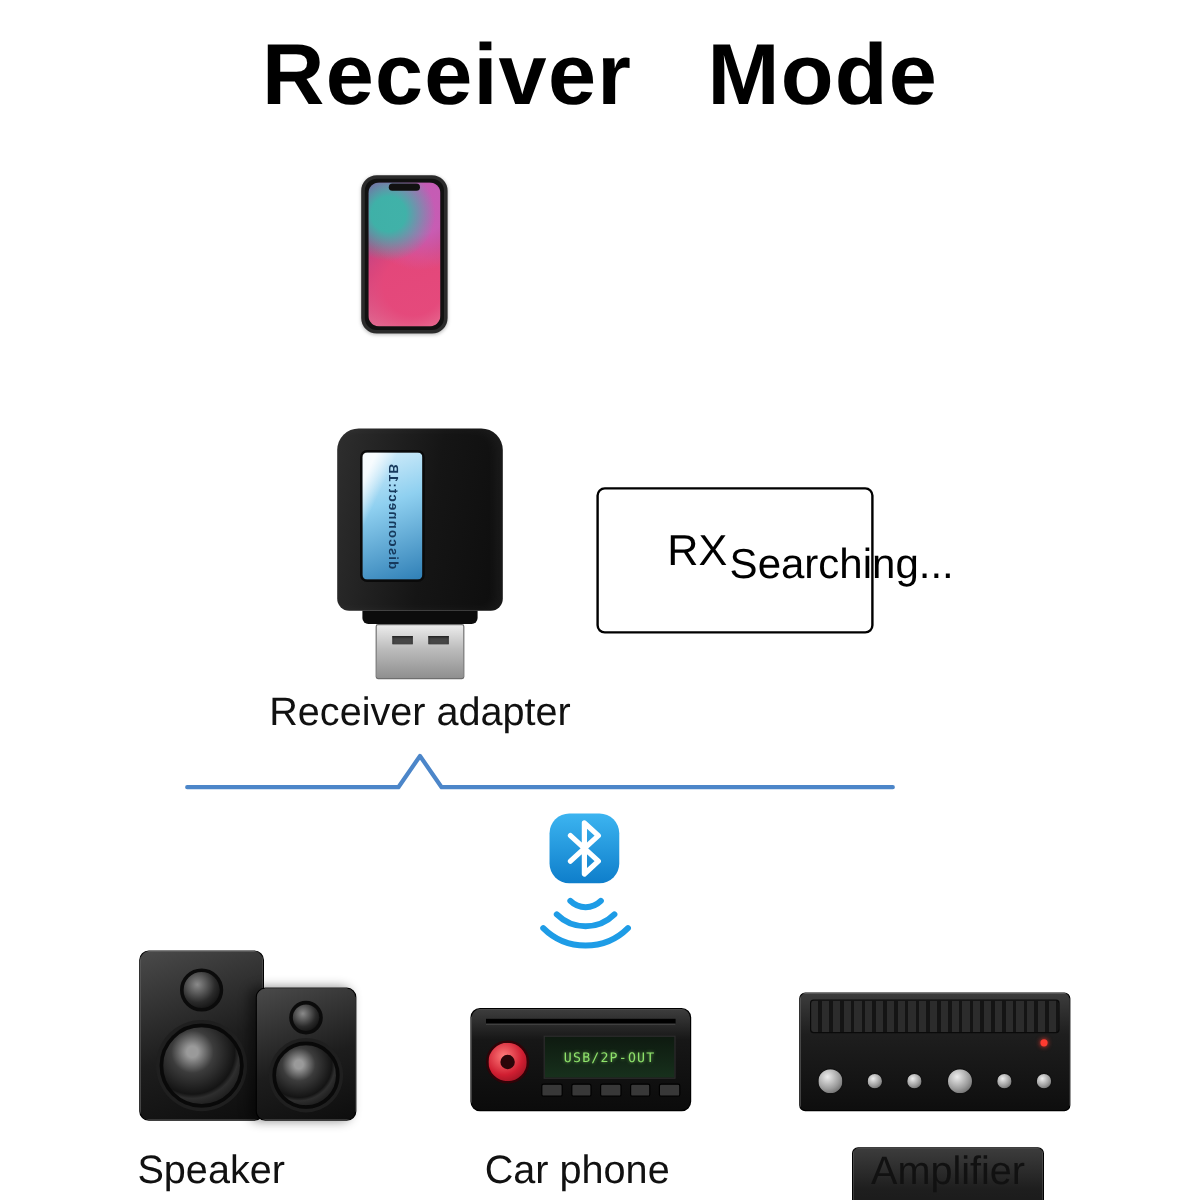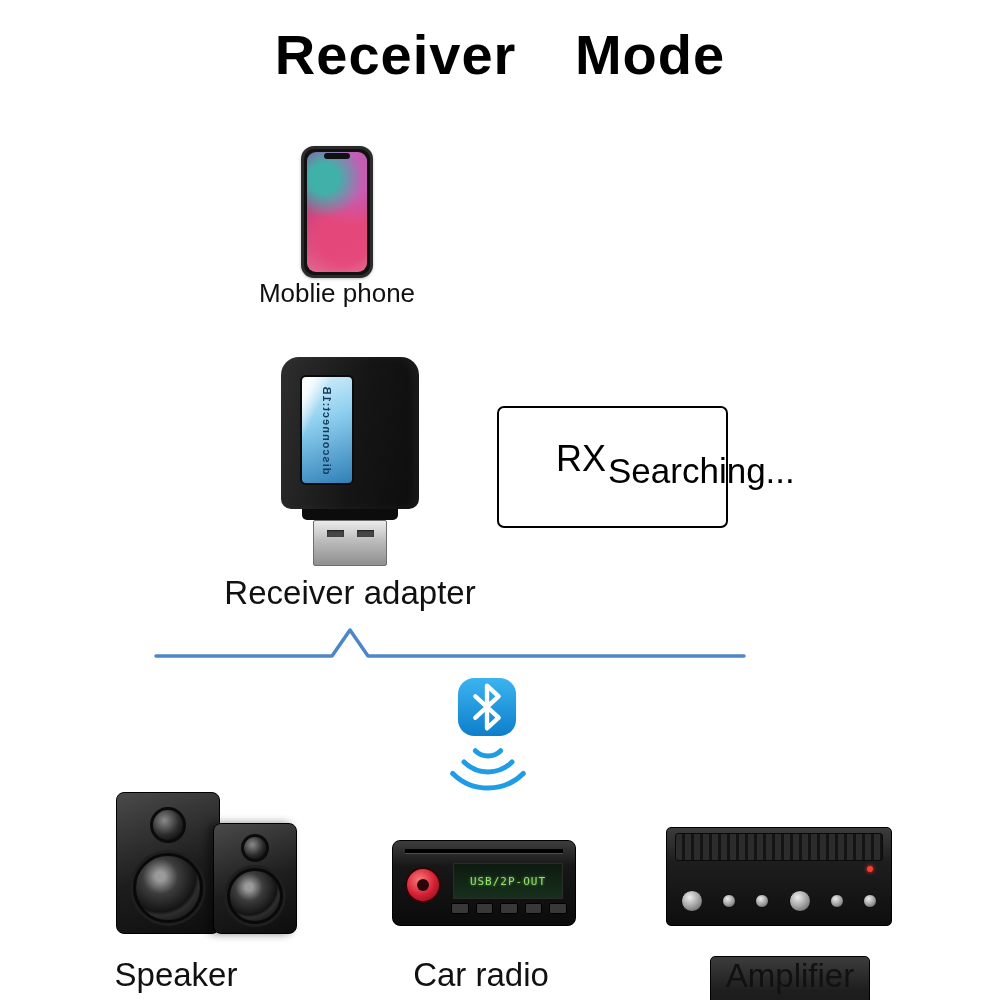--- a/index.html
+++ b/index.html
@@ -3,21 +3,21 @@
 <meta charset="utf-8">
 <style>
   html,body{margin:0;padding:0;background:#fff;}
   .page{
     position:relative;width:1000px;height:1000px;background:#fff;overflow:hidden;
     font-family:"Liberation Sans",sans-serif;color:#000;
   }
   
   .title{
     position:absolute;top:22px;left:0;width:100%;text-align:center;
-    font-size:56px;font-weight:700;letter-spacing:1px;word-spacing:42px;color:#000;
+    font-size:72px;font-weight:700;letter-spacing:1px;word-spacing:42px;color:#000;
   }
   
   .phone{
     position:absolute;left:301px;top:146px;width:72px;height:132px;
     border:3px solid #2b2b2b;border-radius:13px;background:#111;box-sizing:border-box;
     box-shadow:0 1px 3px rgba(0,0,0,.25);
   }
   .phone .screen{
     position:absolute;inset:3px;border-radius:9px;
     background:
@@ -150,21 +150,20 @@
 <body>
 
 <div class="page">
 
   <div class="title">Receiver Mode</div>
 
   <div class="phone">
     <div class="screen"></div>
     <div class="notch"></div>
   </div>
-  <div class="caption phone-label">Moblie phone</div>
 
   <div class="adapter-body">
     <div class="adapter-window">
       <span class="adapter-sticker-text">disconnect:1B</span>
     </div>
   </div>
   <div class="adapter-neck"></div>
   <div class="usb-plug">
     <span class="usb-slot s1"></span>
     <span class="usb-slot s2"></span>
@@ -212,21 +211,21 @@
     <div class="radio-knob"></div>
     <div class="radio-display">USB/2P-OUT</div>
     <div class="radio-buttons">
       <i></i>
         <i></i>
         <i></i>
         <i></i>
         <i></i>
     </div>
   </div>
-  <div class="caption out radio">Car radio</div>
+  <div class="caption out radio">Car phone</div>
 
   <div class="amp">
     <div class="amp-vents"></div>
     <div class="amp-led"></div>
     <div class="amp-knobs">
       <i class="lg"></i>
         <i class="sm"></i>
         <i class="sm"></i>
         <i class="lg"></i>
         <i class="sm"></i>

